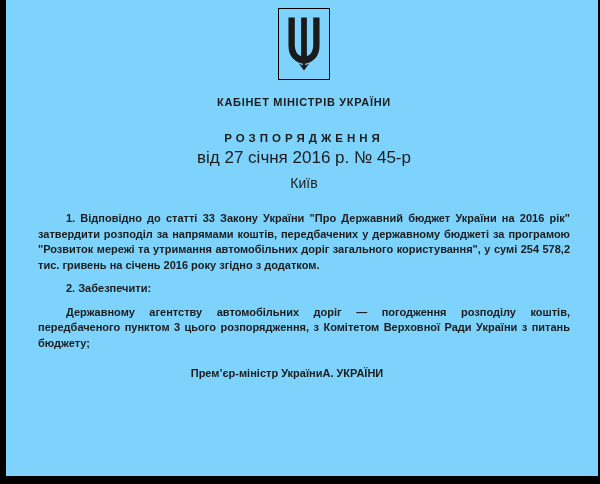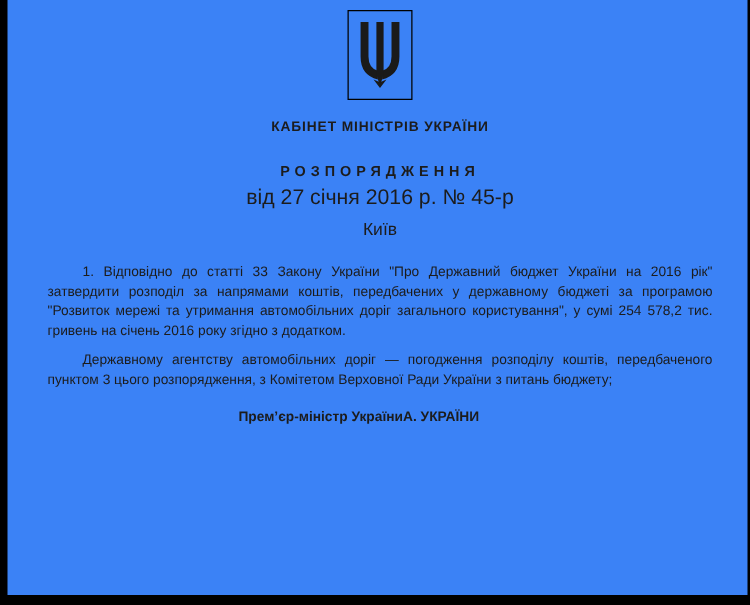--- a/index.html
+++ b/index.html
@@ -7,21 +7,21 @@
     width:600px;height:484px;
     background:#000;
     font-family:"Liberation Sans",sans-serif;
     color:#1c1c1c;
     position:relative;
     overflow:hidden;
   }
   .page{
     position:absolute;
     left:6px;top:0;right:2px;bottom:8px;
-    background:#3b82f6;
+    background:#7dd3fc;
   }
   .content{
     padding:8px 28px 0 32px;
   }
   .emblem-box{
     width:52px;height:72px;
     margin:0 auto;
     border:1px solid #000;
     display:flex;align-items:center;justify-content:center;
     box-sizing:border-box;
@@ -60,20 +60,21 @@
   }
   .body-text{
     margin-top:20px;
     font-size:11px;
     line-height:15.5px;
   }
   .para{
     text-align:justify;
     text-indent:28px;
     margin:0 0 8px 0;
+    font-weight:bold;
   }
   .signature-row{
     margin-top:16px;
     display:flex;
     justify-content:center;
     padding:0 72px 0 38px;
     font-weight:bold;
     font-size:11px;
   }
 </style>
@@ -100,20 +101,21 @@
 
     <div class="doc-type">РОЗПОРЯДЖЕННЯ</div>
 
     <div class="date-line">від 27 січня 2016 р. № 45-р</div>
 
     <div class="city">Київ</div>
 
 
     <div class="body-text">
       <p class="para">1. Відповідно до статті 33 Закону України "Про Державний бюджет України на 2016 рік" затвердити розподіл за напрямами коштів, передбачених у державному бюджеті за програмою "Розвиток мережі та утримання автомобільних доріг загального користування", у сумі  254 578,2 тис. гривень на січень 2016 року згідно з додатком.</p>
+      <p class="para">2. Забезпечити:</p>
       <p class="para">Державному агентству автомобільних доріг — погодження розподілу коштів, передбаченого пунктом 3 цього розпорядження, з Комітетом Верховної Ради України з питань бюджету;</p>
     </div>
 
     <div class="signature-row">
       <span>Прем’єр-міністр України</span>
       <span>А. УКРАЇНИ</span>
     </div>
 
   </div>
 </div>

